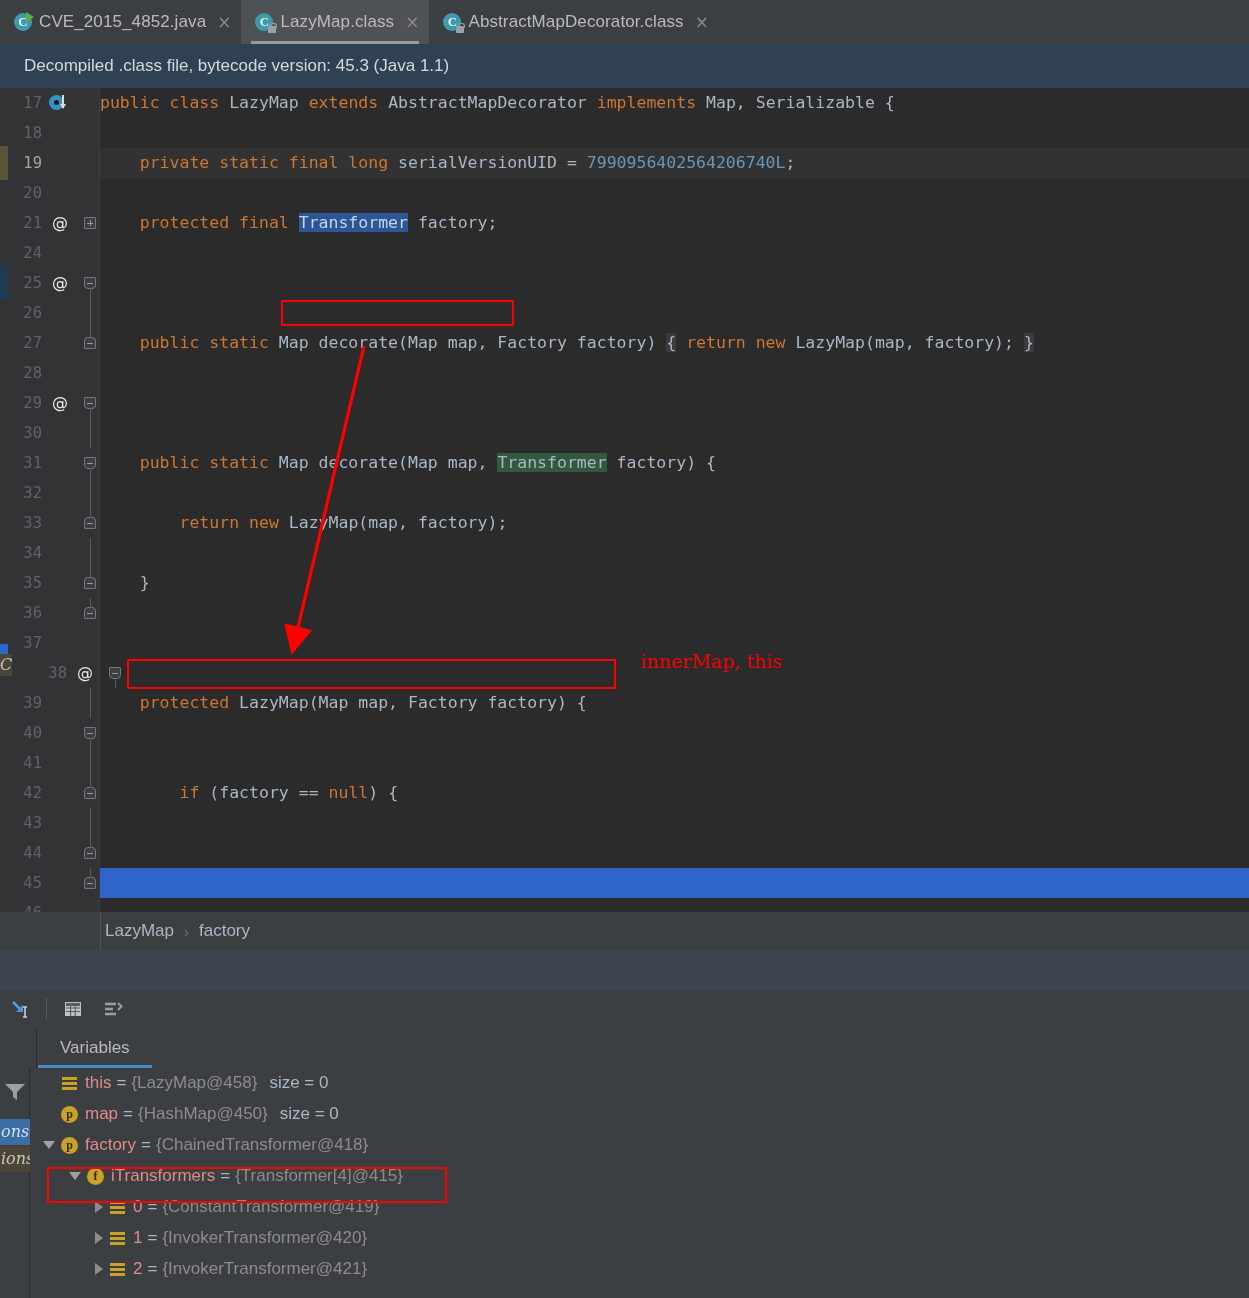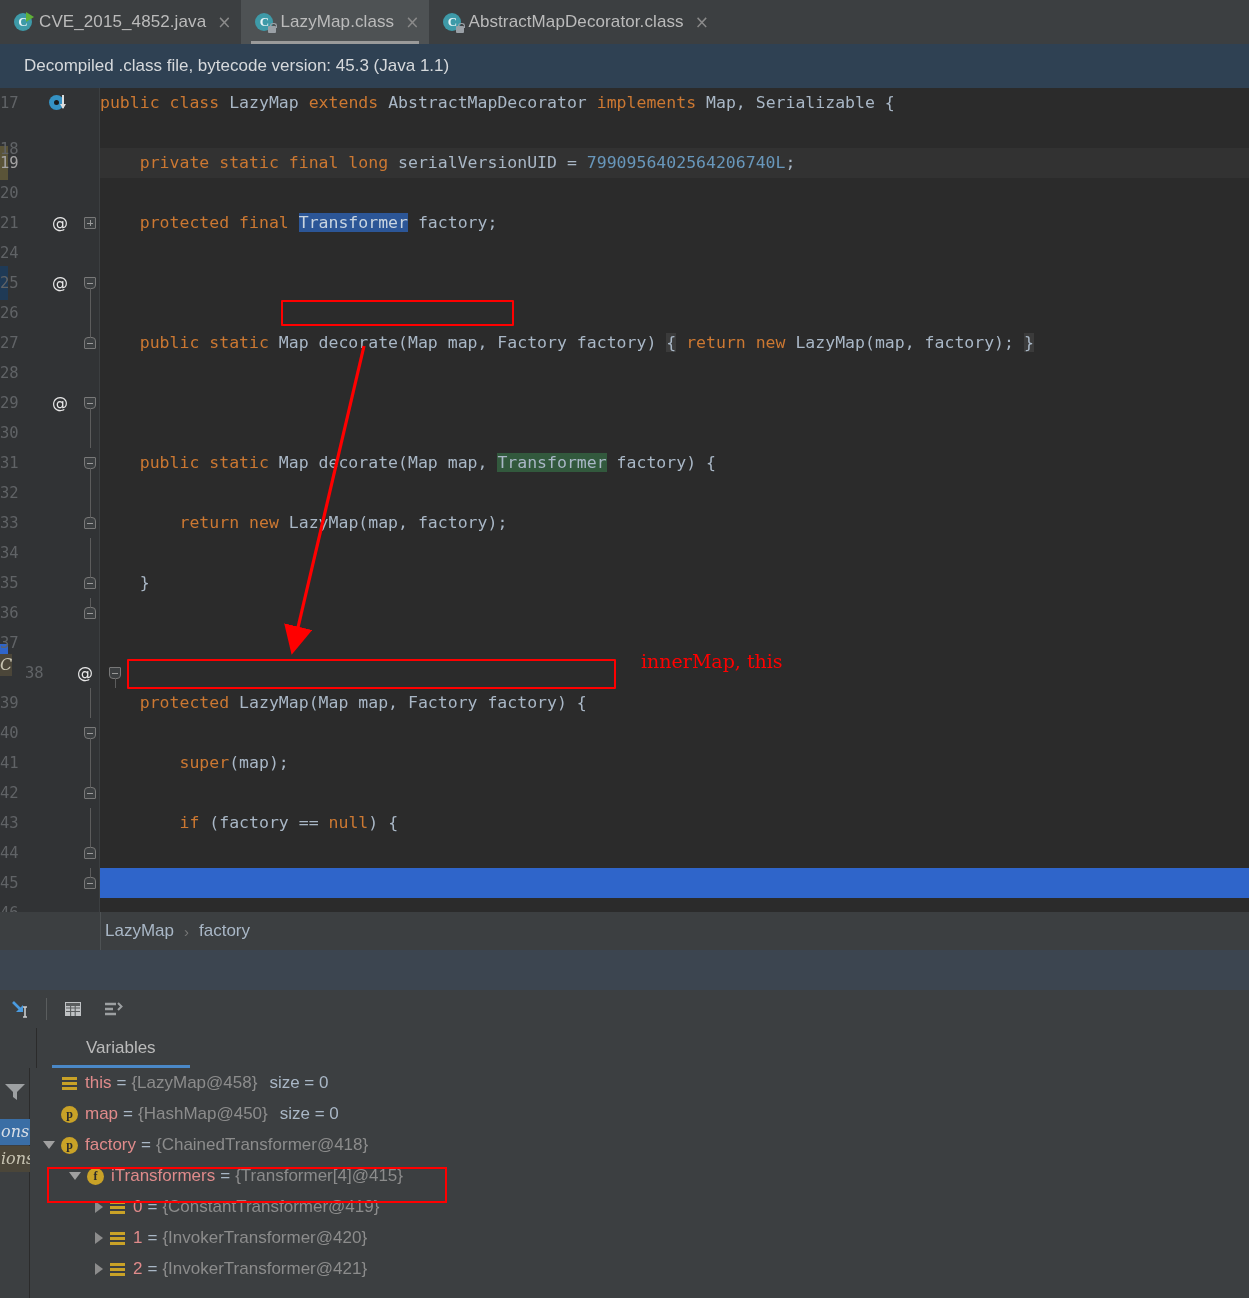--- a/index.html
+++ b/index.html
@@ -80,21 +80,21 @@
     background: #3C3F41;
   }
   .code-area { position: absolute; left: 100px; top: 0; right: 0; height: 824px; }
 
   .row {
     position: relative; height: 30px; line-height: 30px;
     font-family: "DejaVu Sans Mono", monospace; font-size: 16.5px;
     white-space: pre; color: #A9B7C6;
   }
   .lnum {
-    position: absolute; left: 0; width: 42px; text-align: left;
+    position: absolute; left: 0; width: 42px; text-align: right;
     font-family: "DejaVu Sans Mono", monospace; font-size: 15.5px;
     color: #606366; height: 30px; line-height: 30px;
   }
   .lnum.cur { color: #A4A3A3; }
   .gmark {
     position: absolute; left: 50px; width: 20px; text-align: center;
     height: 30px; line-height: 30px;
     font-family: "DejaVu Sans", sans-serif; font-size: 16px; color: #E8E8E8;
   }
   .fold {
@@ -191,22 +191,22 @@
   }
   .tbtn { width: 40px; height: 38px; display: flex; align-items: center; justify-content: center; }
   .tdiv { width: 1px; height: 22px; background: #5A5D5E; margin: 0 6px; }
 
   
   .vtabs {
     position: absolute; left: 0; top: 1028px; width: 1249px; height: 40px;
     background: #3C3F41;
   }
   .vtab {
-    position: absolute; left: 52px; top: 0; height: 40px;
-    display: flex; align-items: center; padding: 0 34px;
+    position: absolute; left: 38px; top: 0; height: 40px;
+    display: flex; align-items: center; padding: 0 22px;
     font-size: 17px; color: #BBBBBB; background: #3C3F41;
   }
   .vtab::after {
     content: ""; position: absolute; left: 0; right: 0; bottom: 0;
     height: 3px; background: #4A88C7;
   }
   .vtab-lrail {
     position: absolute; left: 0; top: 0; width: 37px; height: 40px;
     background: #3C3F41; border-right: 1px solid #2B2B2B;
   }
@@ -332,21 +332,21 @@
     <div style="position:absolute;left:0;top:566px;width:12px;height:22px;background:#4B4639;color:#C8C4B2;font-family:'DejaVu Serif',serif;font-style:italic;font-size:16px;overflow:hidden;line-height:22px;">C</div>
 
     <div id="gutterlines">
         <div style="position: absolute; left: 0px; top: 0px; width: 100px; height: 30px;">
           <span class="lnum">17</span>
           <span class="bp-icon">
             <span class="dot"></span>
             <span class="arr"></span>
           </span>
         </div>
-        <div style="position: absolute; left: 0px; top: 30px; width: 80px; height: 30px; margin-top: 16px;">
+        <div style="position: absolute; left: 0px; top: 30px; width: 80px; height: 30px;">
           <span class="lnum">18</span>
         </div>
         <div style="position: absolute; left: 0px; top: 60px; width: 80px; height: 30px;">
           <span class="lnum cur">19</span>
         </div>
         <div style="position: absolute; left: 0px; top: 90px; width: 100px; height: 30px;">
           <span class="lnum">20</span>
         </div>
         <div style="position: absolute; left: 0px; top: 120px; width: 100px; height: 30px;">
           <span class="lnum">21</span>
@@ -501,21 +501,20 @@
       <div class="row" style="top:180px">    <span class="kw">public static</span> <span class="txt">Map decorate(Map map, </span><span class="usg">Transformer</span><span class="txt"> factory) {</span></div>
 
       <div class="row" style="top:210px">        <span class="kw">return</span> <span class="kw">new</span> <span class="txt">LazyMap(map, factory);</span></div>
 
       <div class="row" style="top:240px">    <span class="txt">}</span></div>
 
       <div class="row" style="top:270px"></div>
 
       <div class="row" style="top:300px">    <span class="kw">protected</span> <span class="txt">LazyMap(Map map, Factory factory) {</span></div>
 
-      <div class="row" style="top:330px">        <span class="kw">super</span><span class="txt">(map);</span></div>
 
       <div class="row" style="top:360px">        <span class="kw">if</span> <span class="txt">(factory == </span><span class="kw">null</span><span class="txt">) {</span></div>
 
 
     </div>
 
     <div class="rbox" style="left:281px;top:212px;width:233px;height:26px;"></div>
     <div class="rbox" style="left:127px;top:571px;width:489px;height:30px;"></div>
 
     <div class="rtext" style="left:641px;top:562px;">innerMap, this</div>

